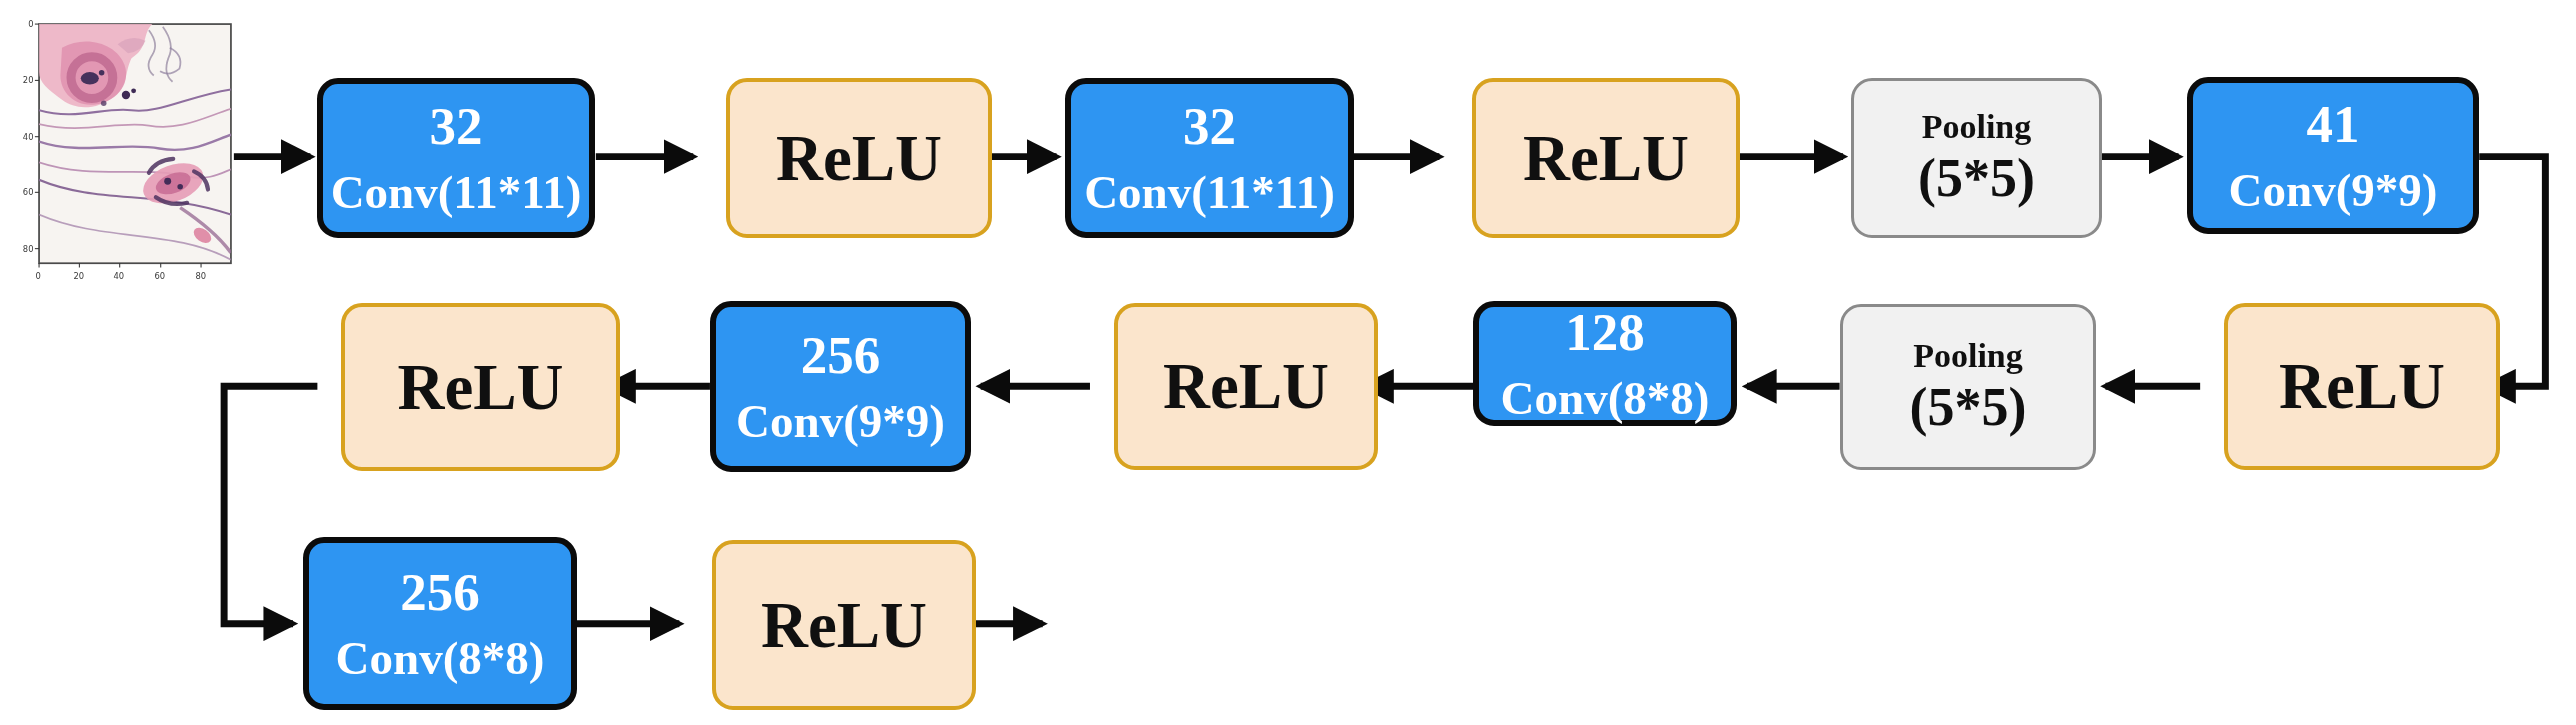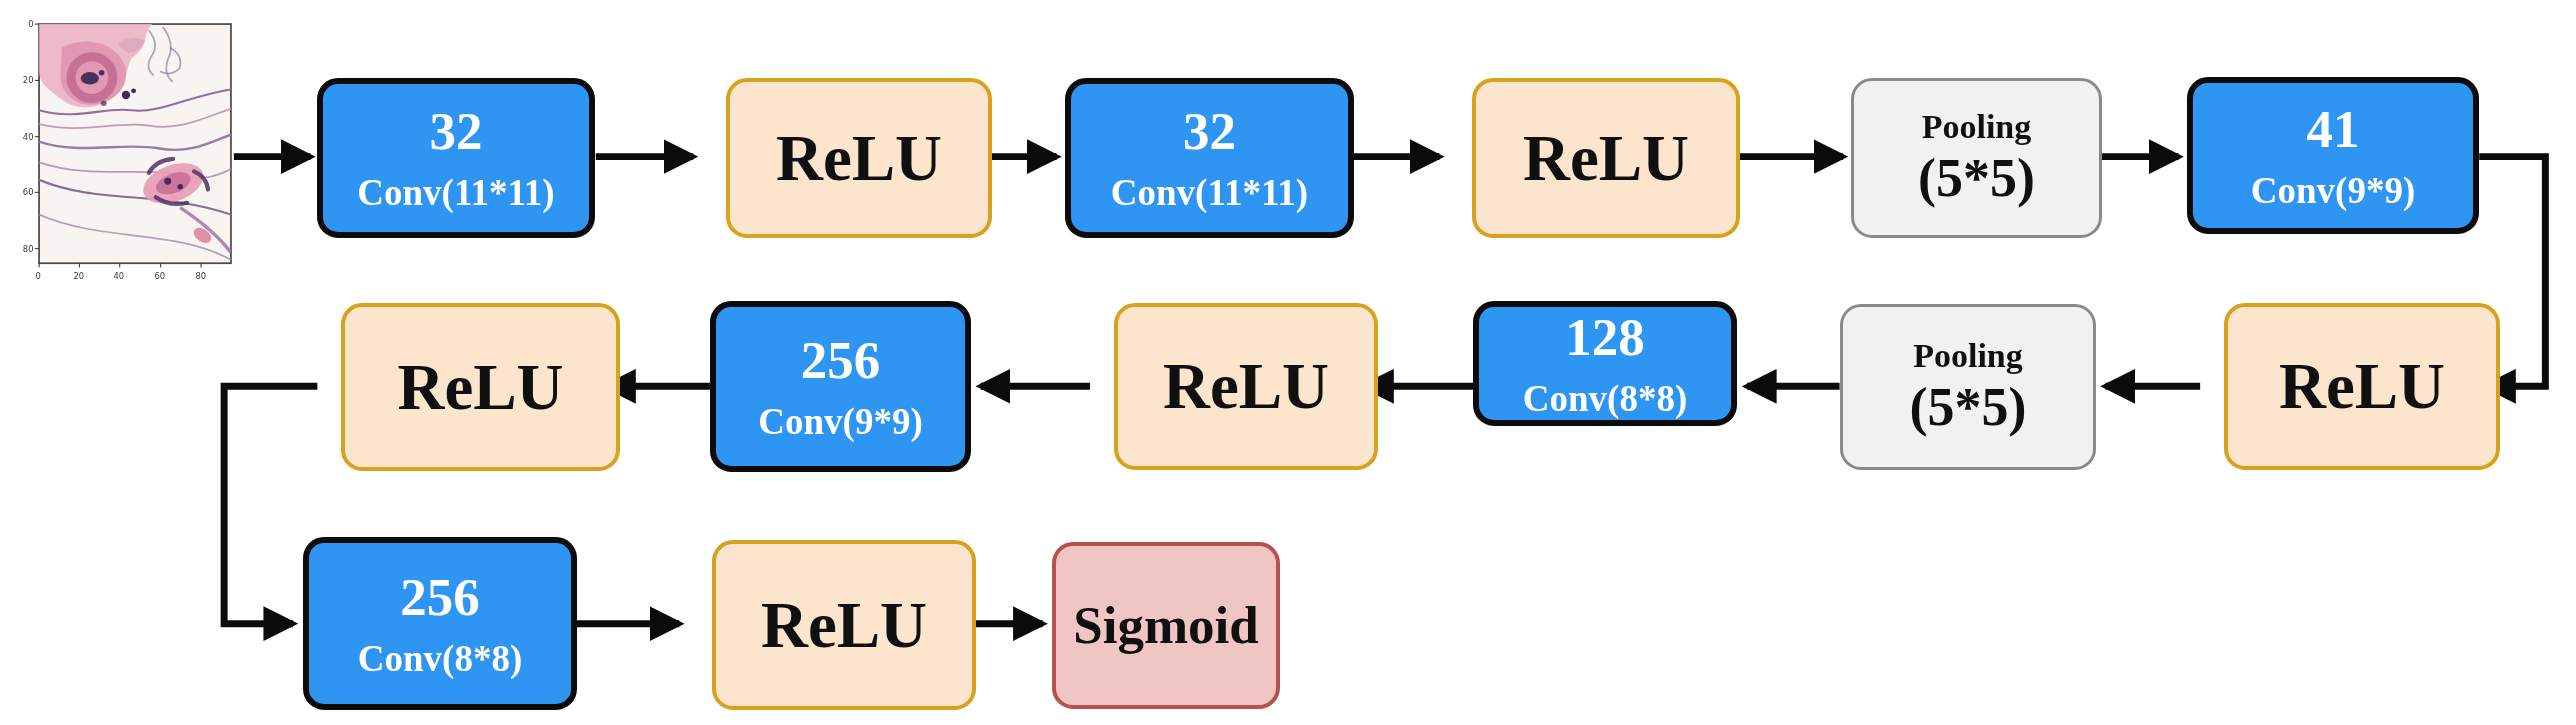--- a/index.html
+++ b/index.html
@@ -16,21 +16,21 @@
   }
   .connectors{position:absolute;left:0;top:0;z-index:1;}
   .node{
     position:absolute;z-index:2;box-sizing:border-box;border-radius:21px;
     display:flex;flex-direction:column;align-items:center;justify-content:center;
     text-align:center;font-weight:bold;line-height:1.02;
   }
   .node .l1,.node .l2{white-space:nowrap;}
   .conv{background:var(--conv-fill);border:6.3px solid var(--conv-border);color:#fff;}
   .conv .l1{font-size:53px;}
-  .conv .l2{font-size:37px;margin-top:16px;}
+  .conv .l2{font-size:47px;margin-top:16px;}
   .relu{background:var(--relu-fill);border:4.9px solid var(--relu-border);color:#101010;margin-left:24px;}
   .relu .l1{font-size:65px;}
   .pool{background:var(--pool-fill);border:3.5px solid var(--pool-border);color:#101010;}
   .pool .l1{font-size:34px;text-align:center;}
   .pool .l2{font-size:54px;margin-top:5.6px;}
   .sigmoid{background:var(--sigmoid-fill);border:4.9px solid var(--sigmoid-border);color:#101010;}
   .sigmoid .l1{font-size:53px;}
   
   .img-panel{position:absolute;left:19.5px;top:5.6px;width:230px;height:292px;z-index:2;}
   .img-panel svg{position:absolute;left:0;top:0;}
@@ -177,18 +177,15 @@
     <div class="l1">ReLU</div>
   </div>
 
   <div class="node conv" style="left:303px;top:537px;width:274px;height:173px">
     <div class="l1">256</div>
     <div class="l2">Conv(8*8)</div>
   </div>
   <div class="node relu" style="left:688px;top:540px;width:264px;height:170px">
     <div class="l1">ReLU</div>
   </div>
-  <div class="node sigmoid" style="left:1052px;top:542px;width:228px;height:167px">
-    <div class="l1">Sigmoid</div>
-  </div>
 
 </div>
 
 
 </body></html>

